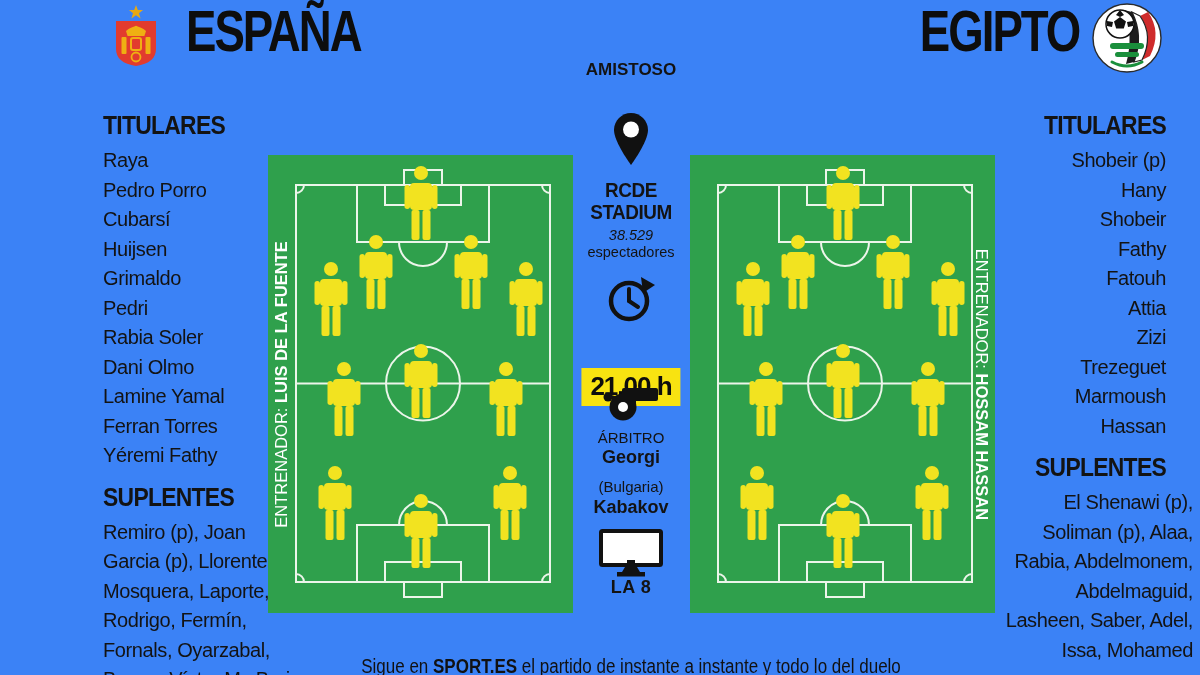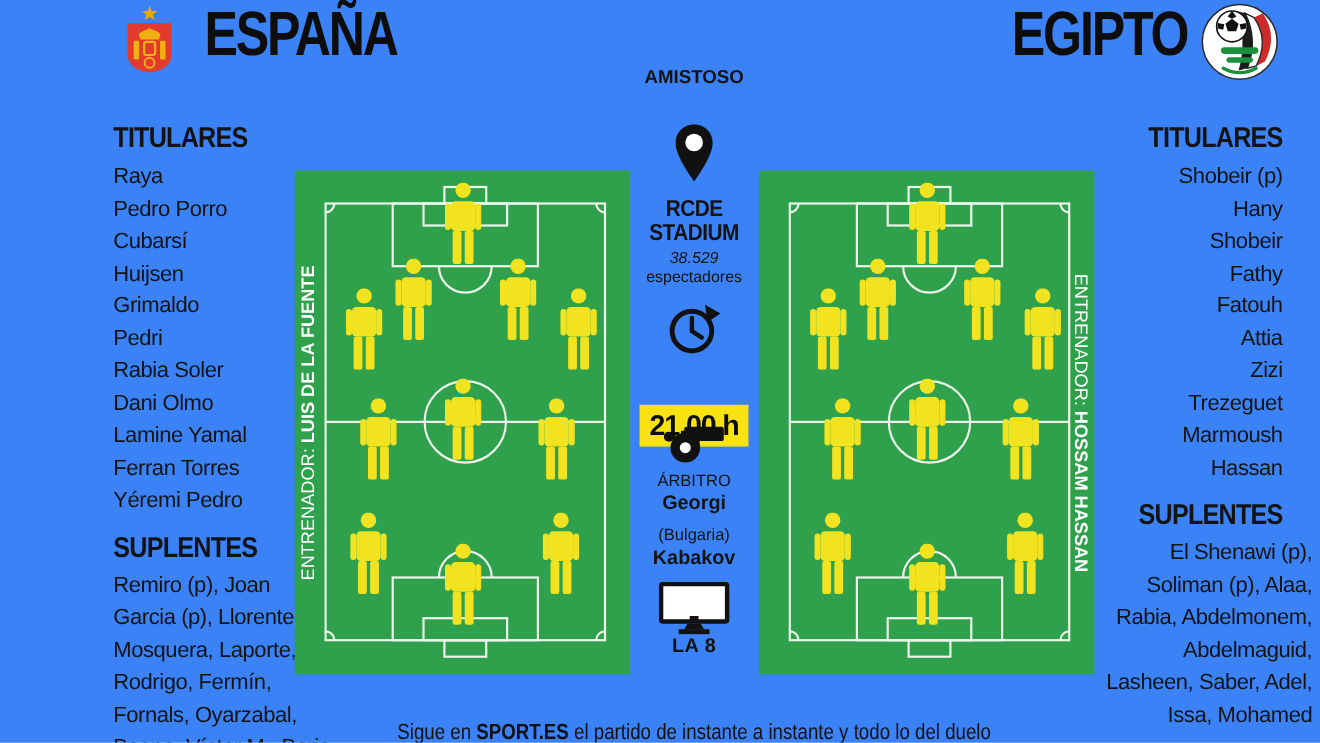--- a/index.html
+++ b/index.html
@@ -144,21 +144,21 @@
         <li class="">Raya</li>
         <li class="">Pedro Porro</li>
         <li class="">Cubarsí</li>
         <li class="">Huijsen</li>
         <li class="">Grimaldo</li>
         <li class="">Pedri</li>
         <li class="">Rabia Soler</li>
         <li class="">Dani Olmo</li>
         <li class="">Lamine Yamal</li>
         <li class="">Ferran Torres</li>
-        <li class="">Yéremi Pedro</li>
+        <li class="">Yéremi Fathy</li>
       </ul>
     <h2 class="subs-header">SUPLENTES</h2>
     <div id="home-subs" class="sub-lines">
         <div class="sub-line">Remiro (p), Joan</div>
         <div class="sub-line">Garcia (p), Llorente,</div>
         <div class="sub-line">Mosquera, Laporte,</div>
         <div class="sub-line">Rodrigo, Fermín,</div>
         <div class="sub-line">Fornals, Oyarzabal,</div>
         <div class="sub-line">Baena, Víctor M., Borja</div>
       </div>

